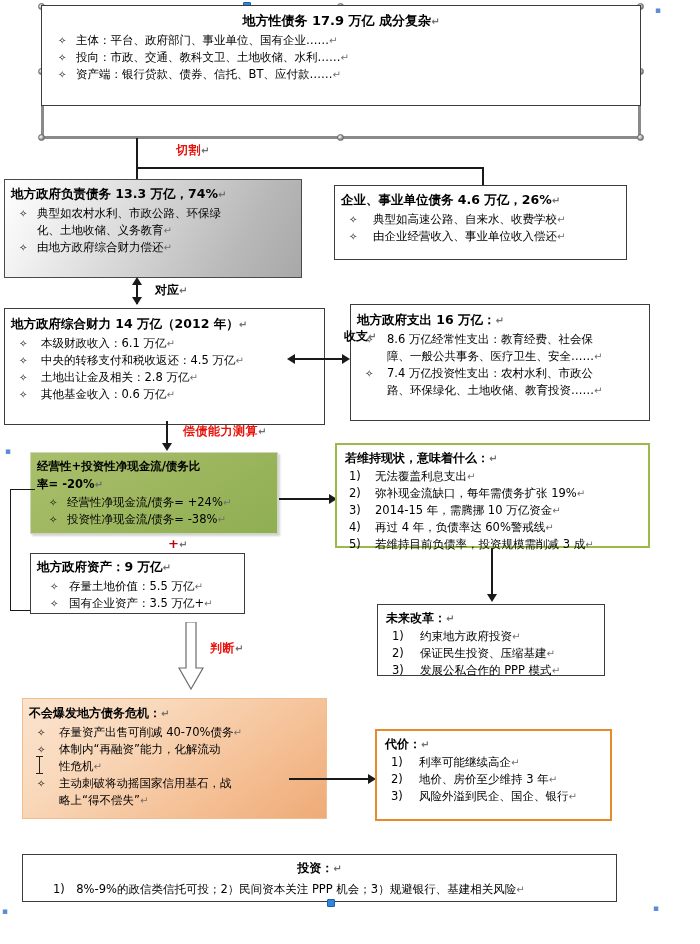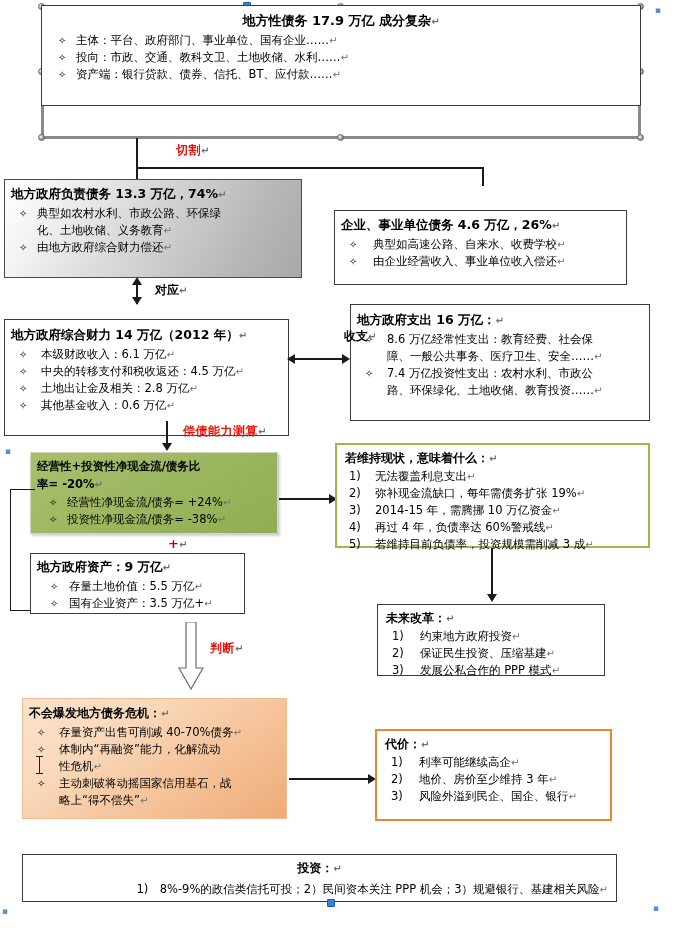--- a/index.html
+++ b/index.html
@@ -44,26 +44,26 @@
   #box-gov-debt{
     left:4px;top:179px;width:298px;height:99px;
     border:1.5px solid #4a4a4a;
     background:linear-gradient(118deg,#ffffff 0%,#f2f2f2 16%,#d7d7d7 45%,#b8b8b8 78%,#a8a8a8 100%);
     padding:4px 6px 0 6px;
   }
   #box-gov-debt .ttl{font-size:12.5px;line-height:20px;}
 
   #box-ent-debt{
     left:334px;top:185px;width:293px;height:75px;
-    border:1.2px solid #3c3c3c;padding:4px 6px 0 6px;margin-top:25px;
+    border:1.2px solid #3c3c3c;padding:4px 6px 0 6px;
   }
   #box-ent-debt .ttl{font-size:12.5px;line-height:20px;}
 
   #box-fiscal{
-    left:4px;top:319px;width:285px;height:117px;
+    left:4px;top:308px;width:321px;height:117px;
     border:1.2px solid #3c3c3c;padding:4px 6px 0 6px;
   }
   #box-fiscal .ttl{font-size:12.5px;line-height:21px;}
 
   #box-spend{
     left:350px;top:304px;width:300px;height:117px;
     border:1.2px solid #3c3c3c;padding:4px 6px 0 6px;
   }
   #box-spend .ttl{font-size:12.5px;line-height:21px;}
 
@@ -92,39 +92,39 @@
   }
   #box-status .ttl{font-size:12px;line-height:19px;}
 
   #box-reform{
     left:377px;top:604px;width:228px;height:72px;
     border:1.2px solid #3c3c3c;padding:4px 8px 0 8px;
   }
   #box-reform .ttl{font-size:12px;line-height:19px;}
 
   #box-nocrisis{
-    left:22px;top:698px;width:265px;height:121px;
+    left:22px;top:698px;width:305px;height:121px;
     border:1px solid #f0bd8e;
     background:linear-gradient(145deg,#fbe3cd 0%,#f9d9bc 30%,#f4bd91 72%,#eeab77 100%);
     padding:4px 6px 0 6px;
   }
   #box-nocrisis .ttl{font-size:12px;line-height:20px;}
 
   #box-cost{
     left:375px;top:729px;width:237px;height:92px;
     border:2.6px solid #e8892b;padding:4px 8px 0 8px;
   }
   #box-cost .ttl{font-size:12px;line-height:19px;}
 
   #box-invest{
     left:22px;top:854px;width:595px;height:48px;
     border:1.2px solid #3c3c3c;padding:3px 8px 0 8px;
   }
   #box-invest .ttl{font-size:12px;line-height:20px;text-align:center;}
-  #box-invest .oneline{font-size:11.5px;line-height:20px;text-align:right;padding-left:22px;}
+  #box-invest .oneline{font-size:11.5px;line-height:20px;text-align:left;padding-left:22px;}
 
   
   .conn{position:absolute;background:#1a1a1a;}
   .vl{width:1.6px;}
   .hl{height:1.6px;}
   .arrowD{position:absolute;width:0;height:0;
     border-left:5px solid transparent;border-right:5px solid transparent;
     border-top:8px solid #1a1a1a;}
   .arrowU{position:absolute;width:0;height:0;
     border-left:5px solid transparent;border-right:5px solid transparent;

